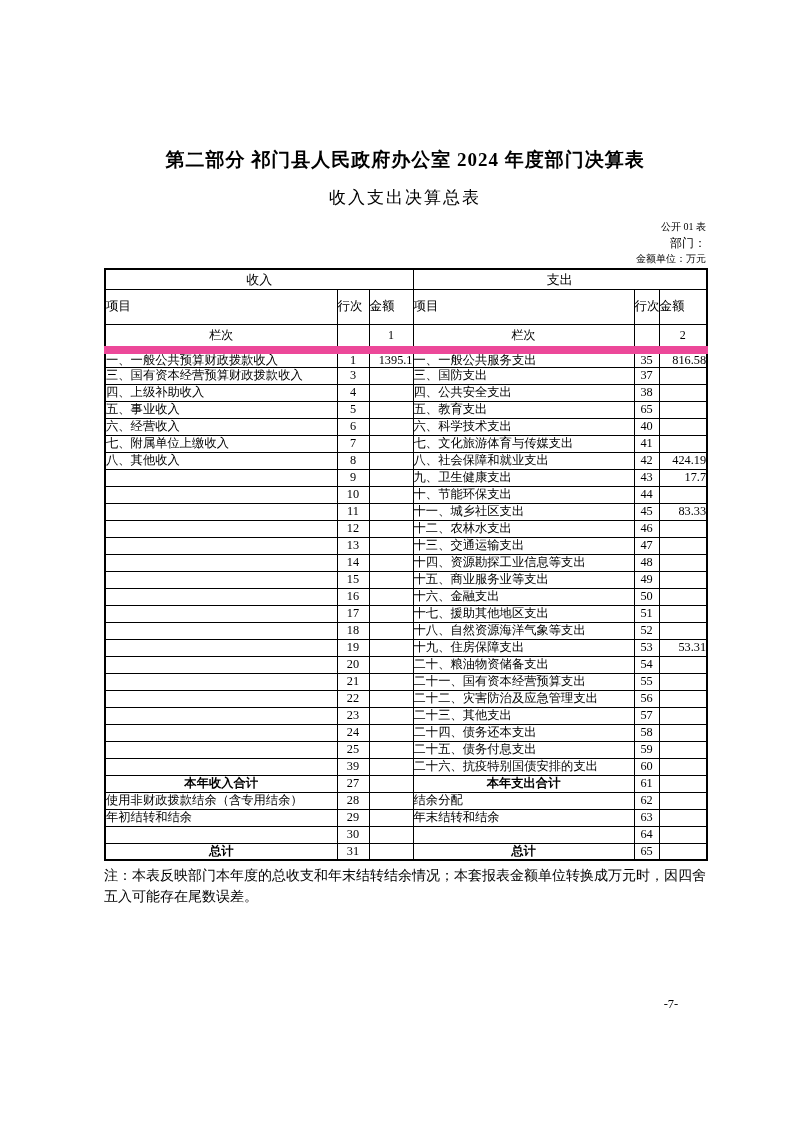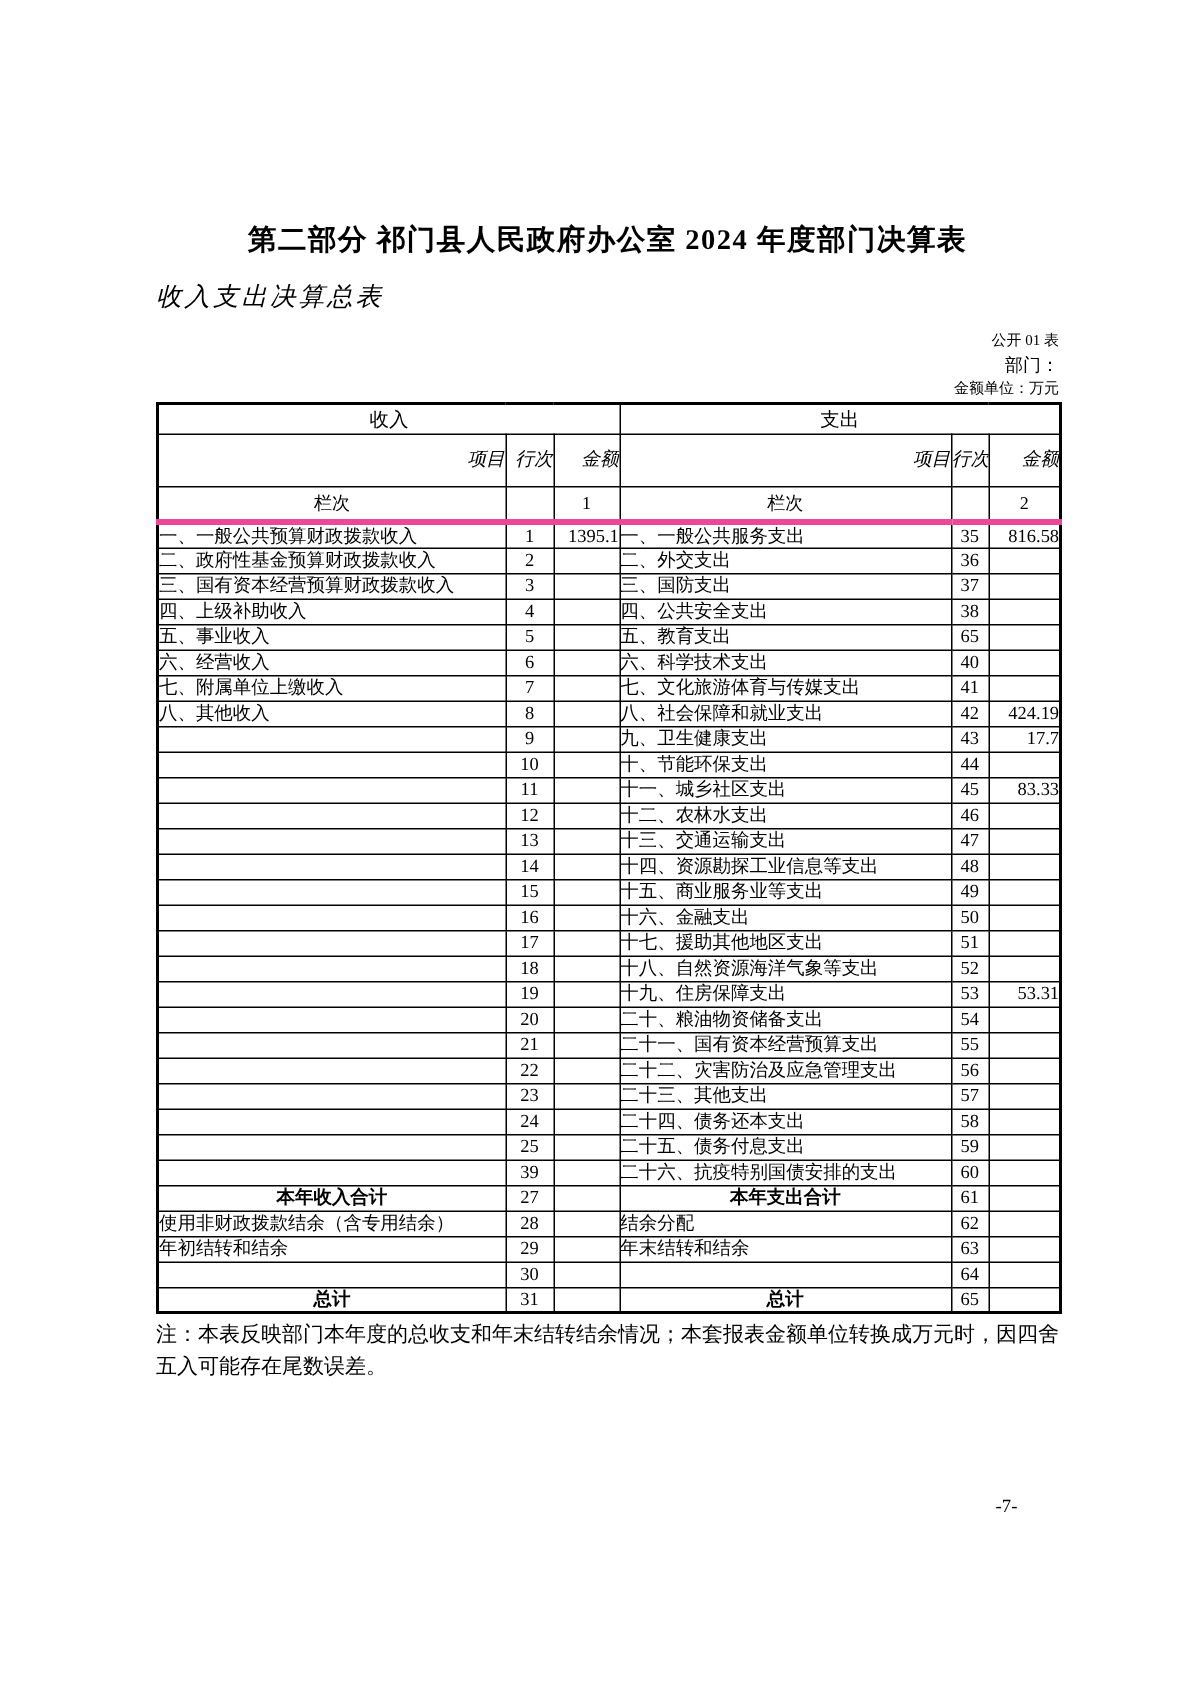--- a/index.html
+++ b/index.html
@@ -15,23 +15,23 @@
   .doc-title {
     margin-top:147px;
     text-align:center;
     font-size:19px;
     font-weight:bold;
     letter-spacing:1px;
     white-space:nowrap;
   }
   .doc-subtitle {
     margin-top:13px;
+    text-align:center;
     font-size:17px;
     letter-spacing:2px;
-    font-style:italic;
   }
   .table-code {
     margin-top:11px;
     text-align:right;
     font-size:10px;
   }
   .meta-row {
     display:flex;
     justify-content:space-between;
     align-items:flex-end;
@@ -50,23 +50,23 @@
   }
   table.main td, table.main th {
     border:1px solid #000;
     font-weight:normal;
     overflow:hidden;
     white-space:nowrap;
     padding:0;
     line-height:1.05;
   }
   tr.sec-row td { height:19px; text-align:center; font-size:13px; }
-  tr.colhead-row td { height:34px; text-align:right; font-size:12.5px;font-style:italic; }
+  tr.colhead-row td { height:34px; text-align:left; font-size:12.5px; }
   td.lineno-narrow { white-space:normal; font-size:12px; line-height:1.15; padding:0 2px; }
-  tr.lanci-row td { height:21px; text-align:center; font-size:12px; border-bottom:4px solid #ec4899; }
+  tr.lanci-row td { height:21px; text-align:center; font-size:12px; border-bottom:8px solid #ec4899; }
   tbody.data tr { height:17px; }
   tbody.data td { font-size:12.3px; }
   td.item { text-align:left; padding-left:2px; padding-right:1px; }
   td.item.total { text-align:center; font-weight:bold; padding-left:0; }
   td.line { text-align:center; font-size:12px; }
   td.amount { text-align:right; padding-right:1px; font-size:12px; }
 
   .note {
     margin-top:4px;
     font-size:14px;
@@ -131,28 +131,20 @@
       <tbody class="data">
           <tr>
             <td class="item">一、一般公共预算财政拨款收入</td>
             <td class="line">1</td>
             <td class="amount">1395.1</td>
             <td class="item">一、一般公共服务支出</td>
             <td class="line">35</td>
             <td class="amount">816.58</td>
           </tr>
           <tr>
-            <td class="item">二、政府性基金预算财政拨款收入</td>
-            <td class="line">2</td>
-            <td class="amount"></td>
-            <td class="item">二、外交支出</td>
-            <td class="line">36</td>
-            <td class="amount"></td>
-          </tr>
-          <tr>
             <td class="item">三、国有资本经营预算财政拨款收入</td>
             <td class="line">3</td>
             <td class="amount"></td>
             <td class="item">三、国防支出</td>
             <td class="line">37</td>
             <td class="amount"></td>
           </tr>
           <tr>
             <td class="item">四、上级补助收入</td>
             <td class="line">4</td>

